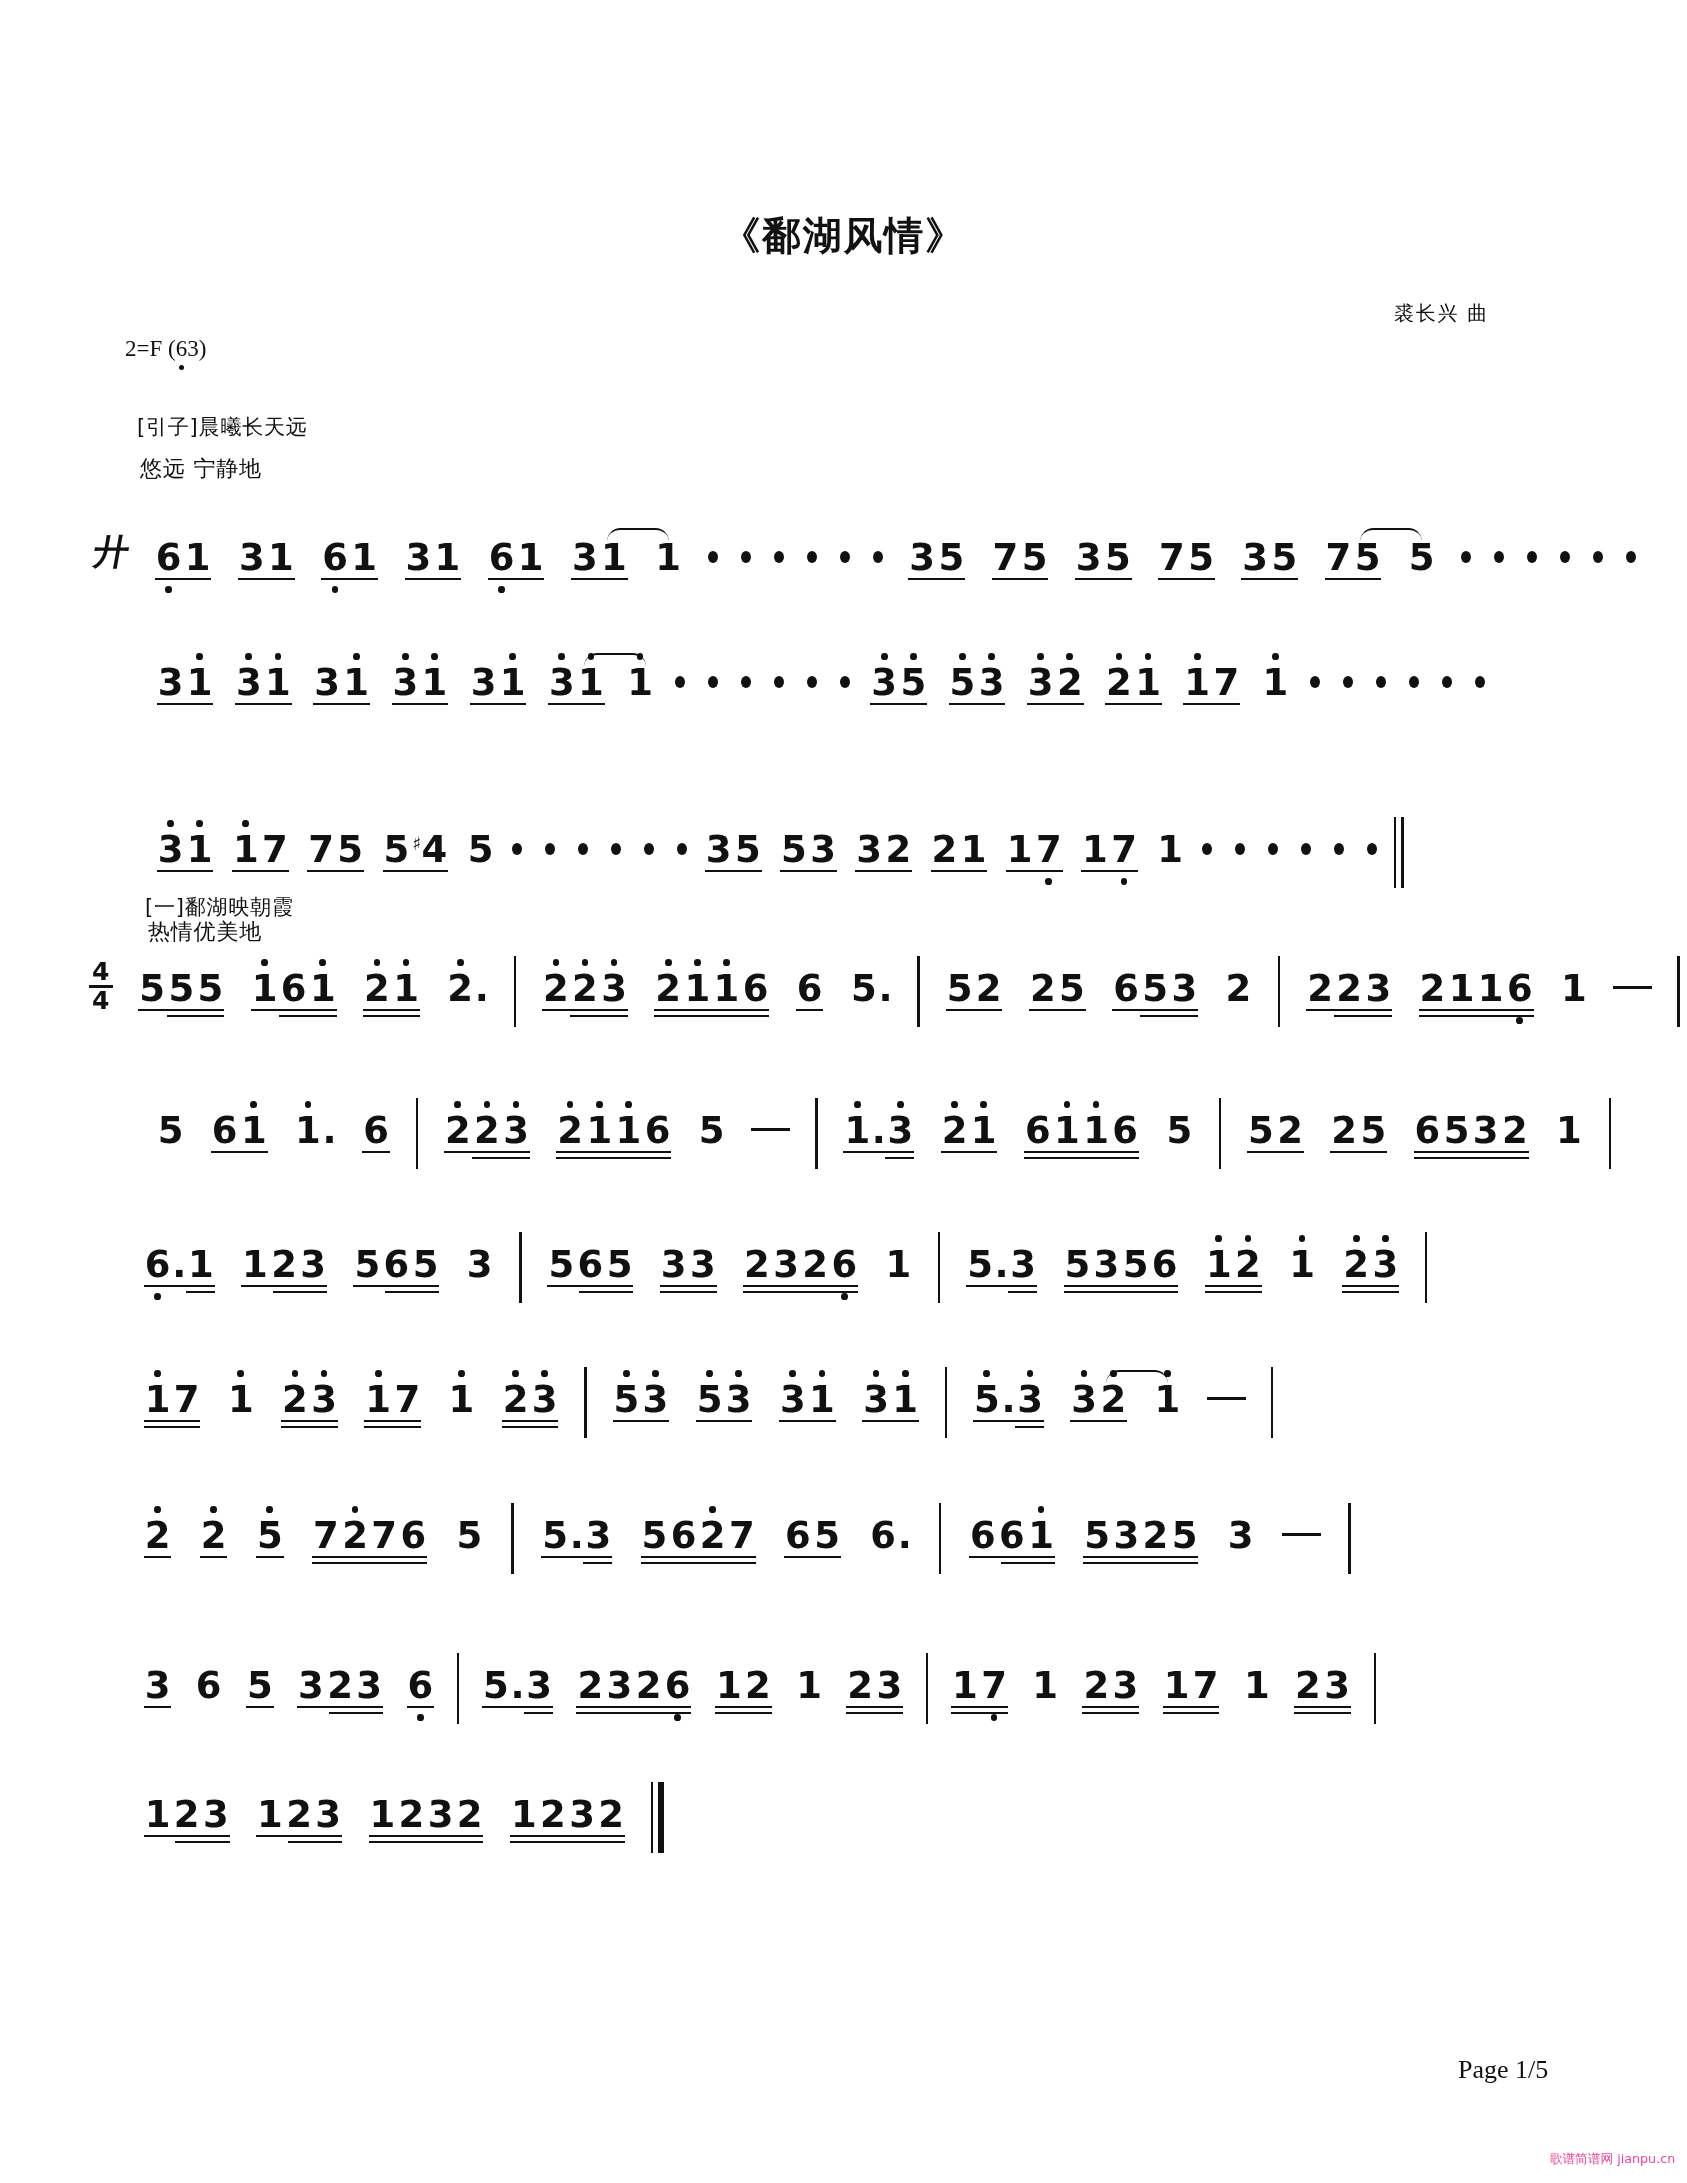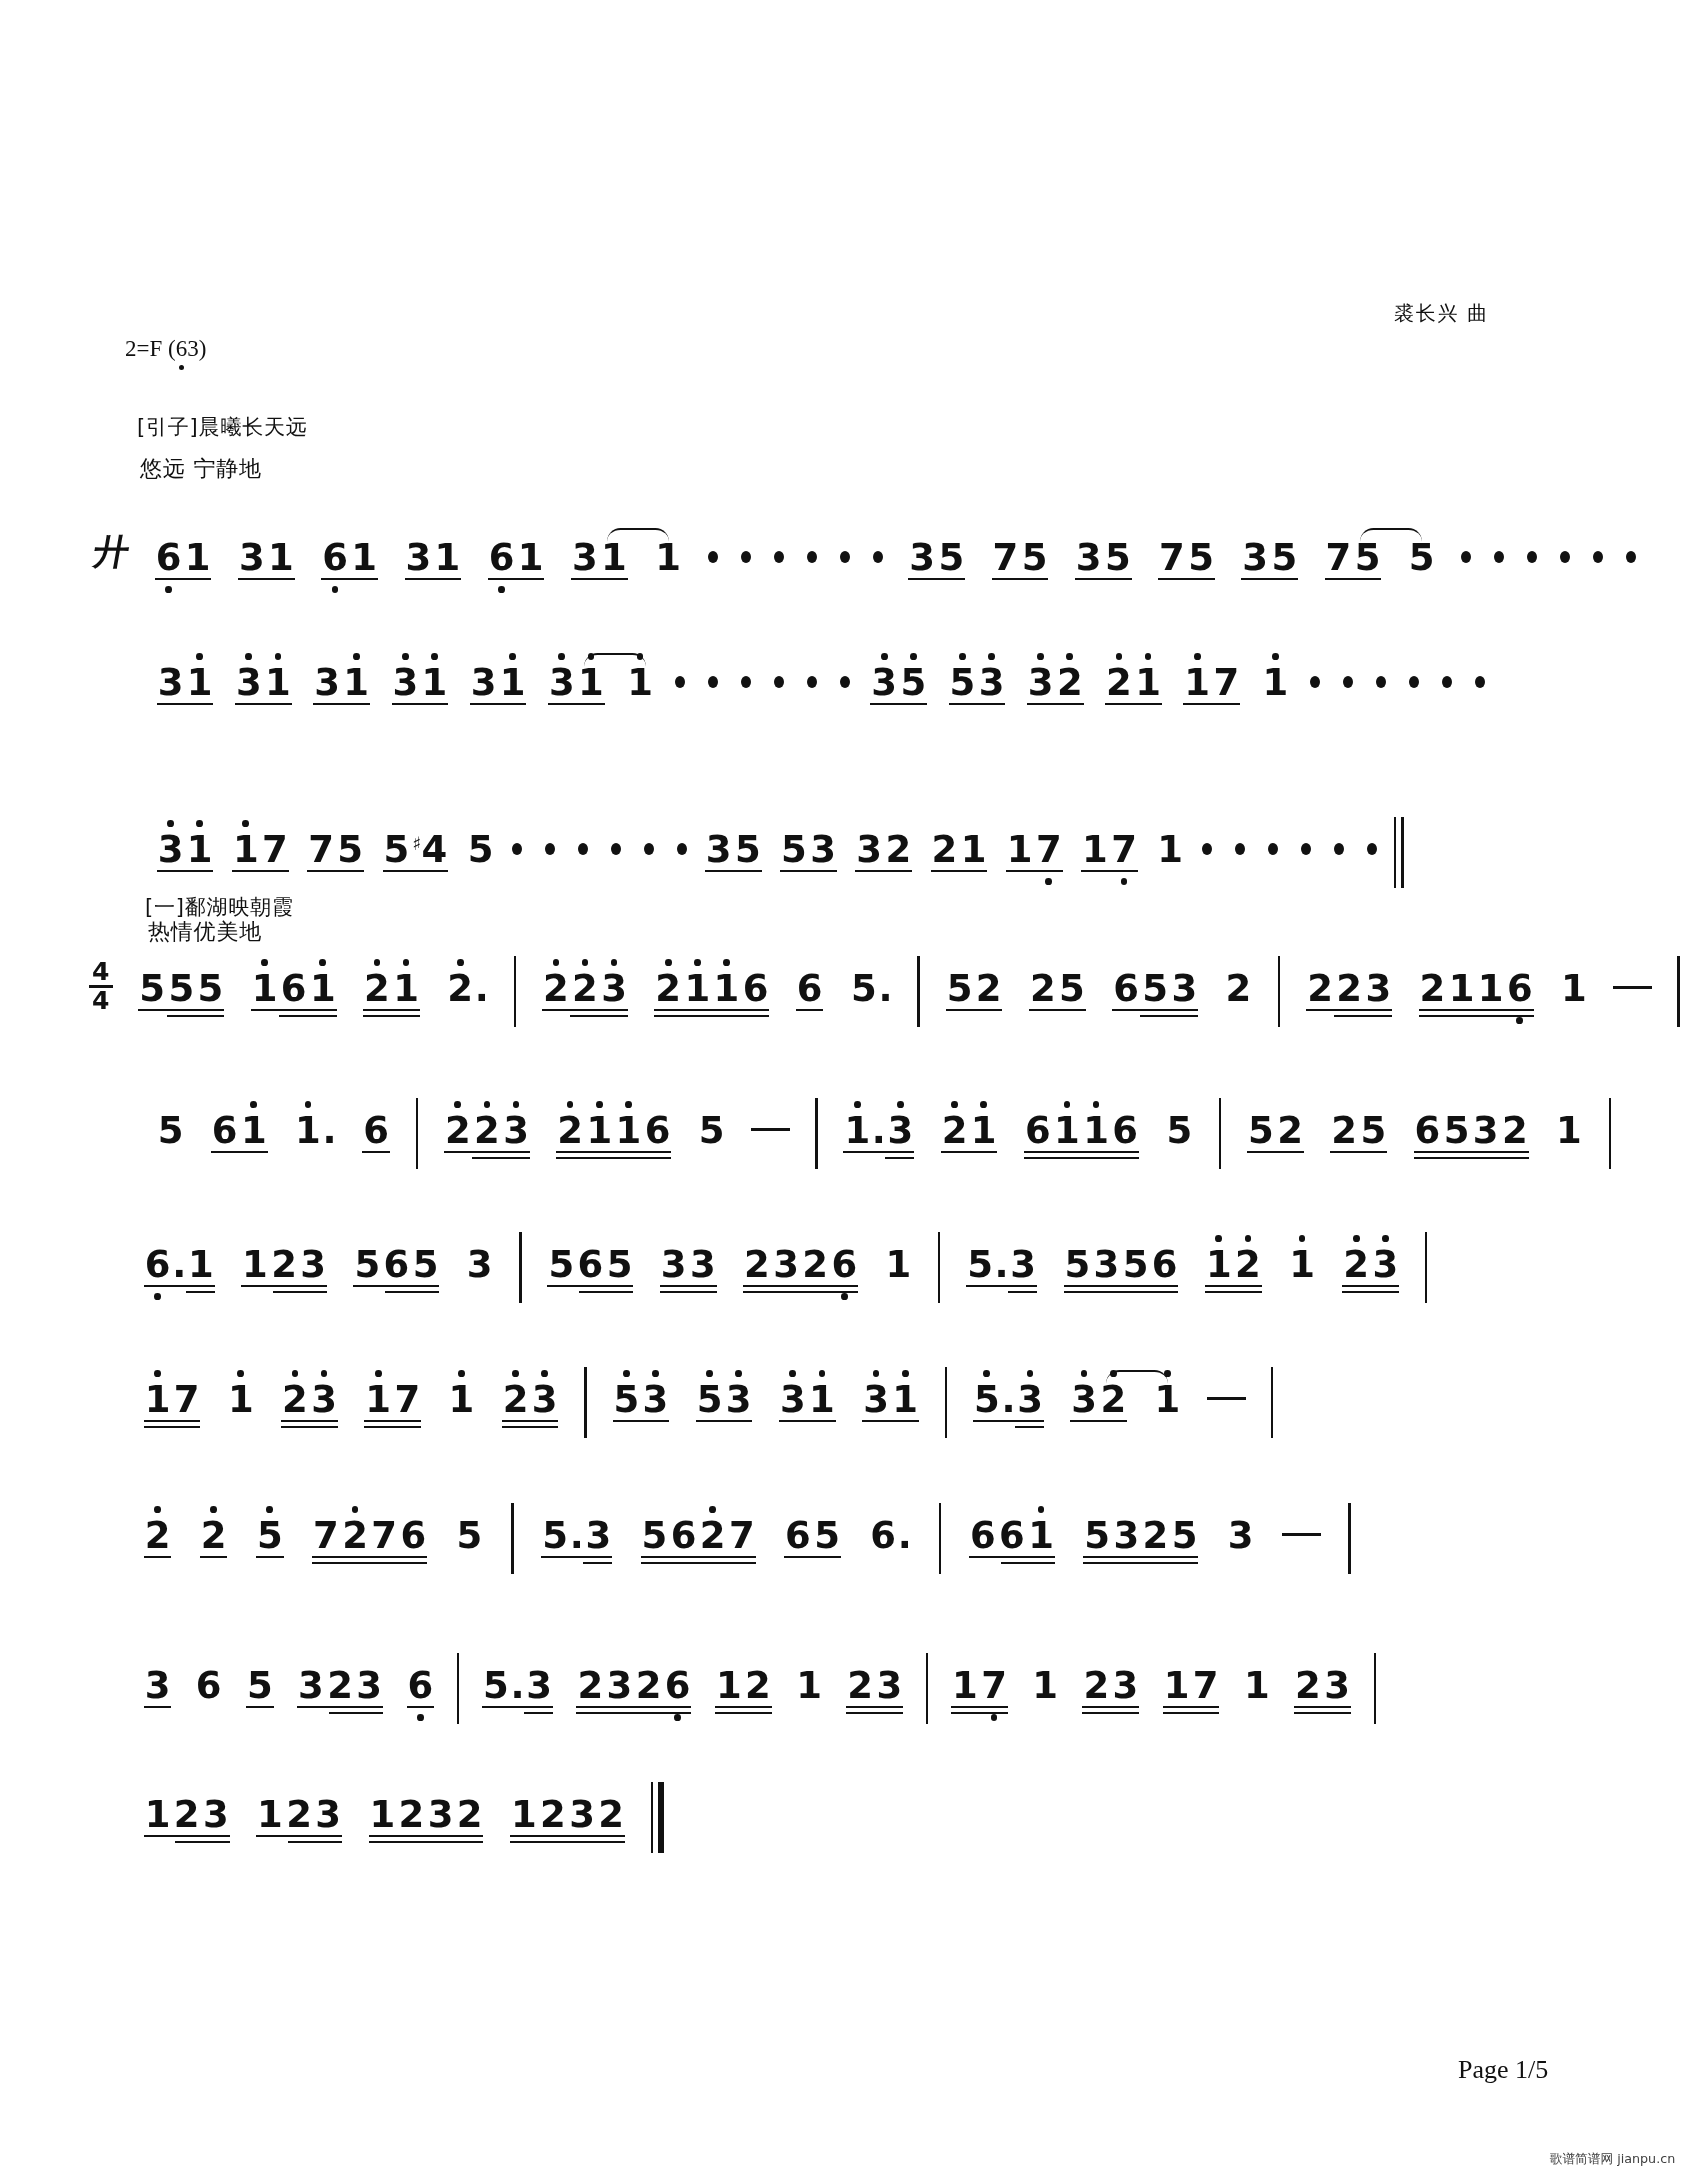--- a/index.html
+++ b/index.html
@@ -11,21 +11,21 @@
   .subtitle{position:absolute;top:290px;left:0;width:100%;text-align:center;font-size:25px;}
   .composer{position:absolute;top:300px;left:1394px;font-size:20px;letter-spacing:1.7px;}
   .keysig{position:absolute;top:336px;left:125px;font-size:23px;font-family:"Liberation Serif",serif;}
   .keysig .lowd{position:relative;display:inline-block;}
   .keysig .lowd i{position:absolute;left:50%;bottom:-7.6px;width:5px;height:5px;margin-left:-2.5px;
                   border-radius:50%;background:#111;}
   .seclabel{position:absolute;font-size:21px;letter-spacing:0.8px;}
   .tempolabel{position:absolute;font-size:22px;letter-spacing:0.8px;}
   .footer-page{position:absolute;top:2055px;left:1458px;font-size:26px;
                font-family:"Liberation Serif",serif;}
-  .watermark{position:absolute;top:2151px;right:11.8px;font-size:12.7px;color:#404040;text-align:center;}
+  .watermark{position:absolute;top:2151px;right:11.8px;font-size:12.7px;color:#ec4899;text-align:center;}
   
   .mline{position:absolute;display:flex;align-items:flex-start;}
   
   .g{position:relative;display:inline-flex;align-items:flex-start;}
   .dg{display:flex;flex-direction:column;align-items:center;min-width:21px;padding:0 1.7px;}
   .dg.dgdot{min-width:10px;padding:0;}
   .da,.db{height:12.7px;display:flex;align-items:center;justify-content:center;}
   .db{margin-top:6.7px;}
   .odot{width:6.7px;height:6.7px;border-radius:50%;background:#111;display:block;}
   .ch{font-size:37px;line-height:39px;font-weight:bold;font-family:"DejaVu Sans",sans-serif;}
@@ -52,20 +52,21 @@
         transform:skewX(-10deg);}
   
   .ts{display:flex;flex-direction:column;align-items:center;margin-top:3.4px;}
   .ts b{font-size:25px;line-height:25px;font-weight:bold;}
   .ts i{display:block;width:23.6px;height:2.5px;background:#111;margin:0.8px 0;}
 </style>
 </head>
 <body>
 
 <div id="page">
+  <div class="title">《鄱湖风情》</div>
   <div class="composer">裘长兴 曲</div>
 
   <div class="keysig"><span>2=F (</span><span class="lowd"><span>6</span><i></i></span><span>3)</span></div>
 
   <div class="seclabel" style="top:413px;left:137px;">[引子]晨曦长天远</div>
   <div class="tempolabel" style="top:454px;left:140px;">悠远 宁静地</div>
 
   <div class="seclabel" style="top:893px;left:145px;">[一]鄱湖映朝霞</div>
   <div class="tempolabel" style="top:917px;left:148px;">热情优美地</div>
 

